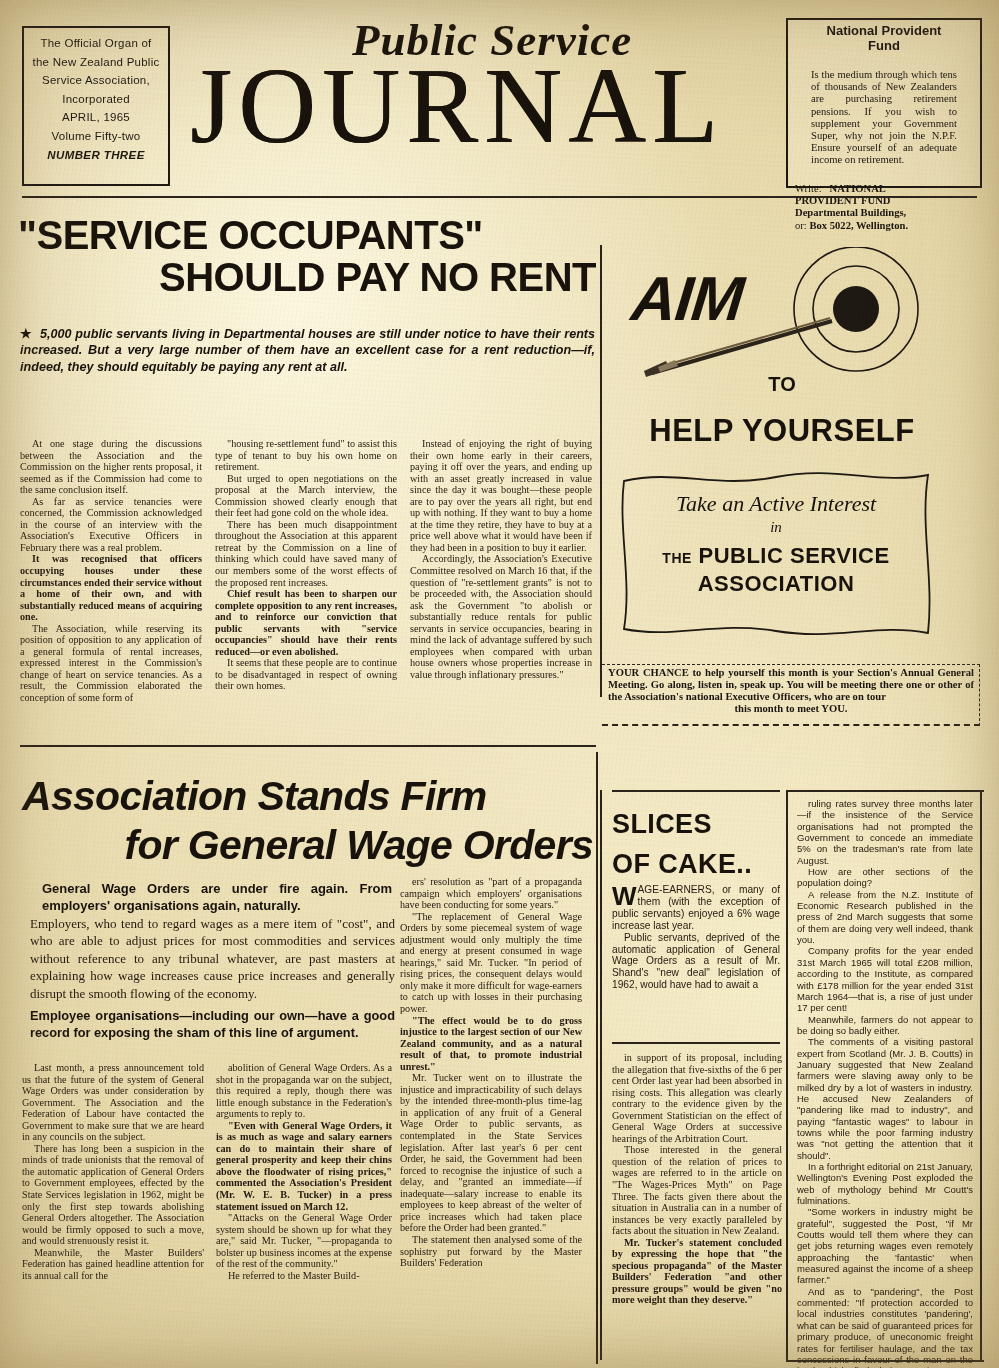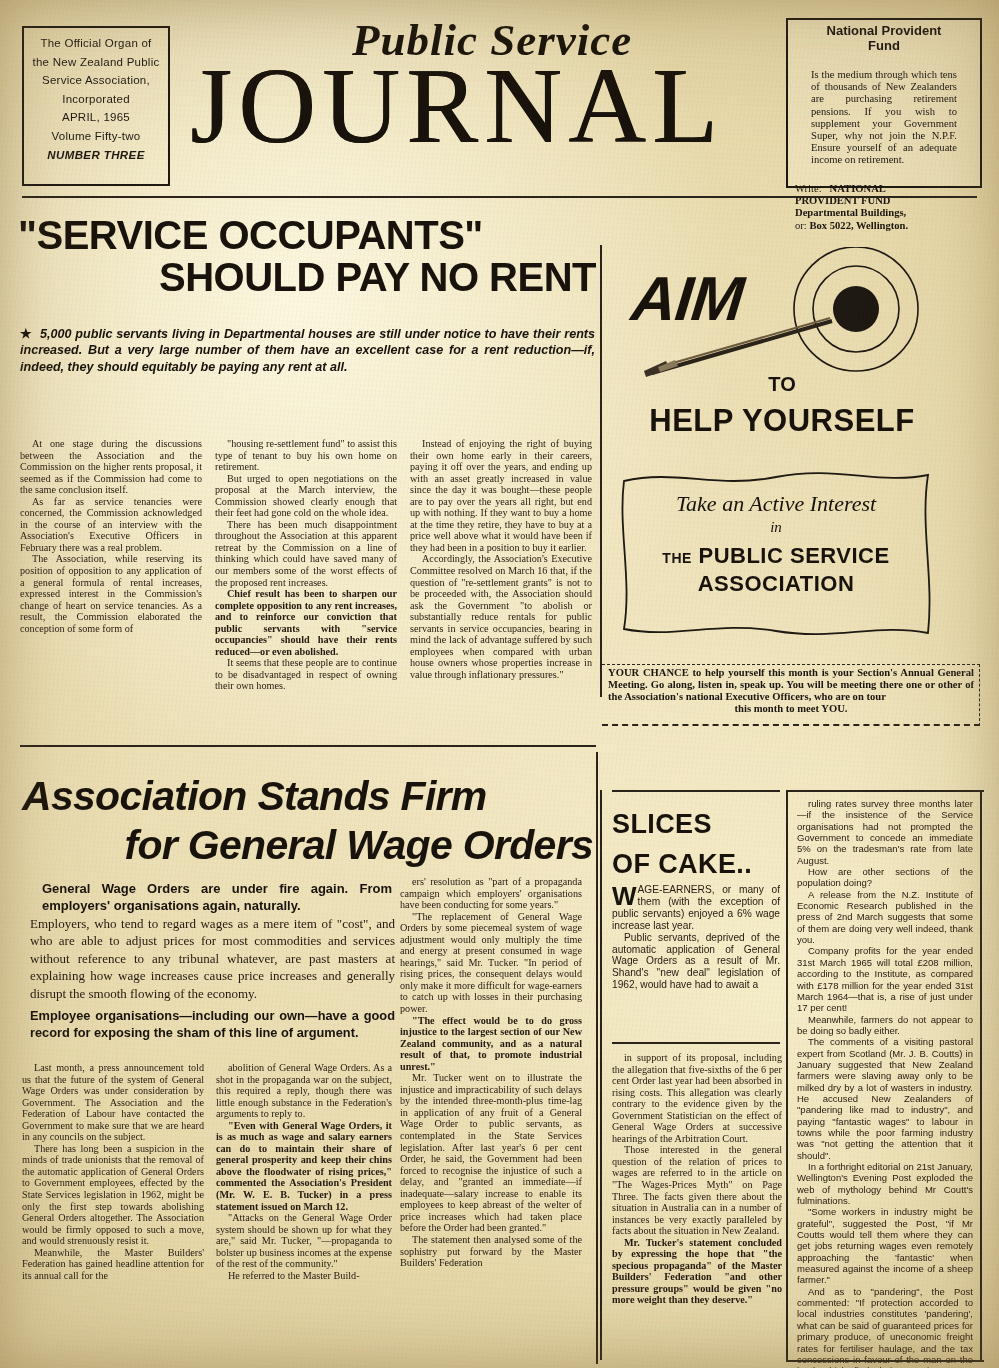--- a/index.html
+++ b/index.html
@@ -110,21 +110,21 @@
     font-size:62px;letter-spacing:-1px;color:#17120c;
     transform:skewX(-6deg);
   }
   .target{position:absolute;left:186px;top:2px;width:140px;height:140px;}
   .arrow{position:absolute;left:42px;top:70px;width:196px;height:66px;}
   .aim-to{
     position:absolute;left:0;top:128px;width:360px;text-align:center;
     font-family:"Liberation Sans",sans-serif;font-weight:bold;font-size:20px;color:#17120c;
   }
   .aim-help{
-    position:absolute;left:0;top:158px;width:360px;text-align:center;
+    position:absolute;left:0;top:168px;width:360px;text-align:center;
     font-family:"Liberation Sans",sans-serif;font-weight:bold;font-size:31px;letter-spacing:.5px;color:#17120c;
   }
   .plaque{position:absolute;left:14px;top:222px;width:320px;height:175px;}
   .plaque svg{position:absolute;inset:0;}
   .pl-1{
     position:absolute;left:0;top:24px;width:320px;text-align:center;
     font-family:"Liberation Serif",serif;font-style:italic;font-size:22px;color:#17120c;
   }
   .pl-in{
     position:absolute;left:0;top:52px;width:320px;text-align:center;
@@ -270,20 +270,21 @@
       <p>
         <span class="st">★</span>
         &nbsp;<span>5,000 public servants living in Departmental houses are still under notice to have their rents increased. But a very large number of them have an excellent case for a rent reduction—if, indeed, they should equitably be paying any rent at all.</span>
       </p>
     </div>
 
     <div class="lead-cols">
       <div class="col bodytext">
         <p>At one stage during the discussions between the Association and the Commission on the higher rents proposal, it seemed as if the Commission had come to the same conclusion itself.</p>
         <p>As far as service tenancies were concerned, the Commission acknowledged in the course of an interview with the Association's Executive Officers in February there was a real problem.</p>
+        <p class="b">It was recognised that officers occupying houses under these circumstances ended their service without a home of their own, and with substantially reduced means of acquiring one.</p>
         <p>The Association, while reserving its position of opposition to any application of a general formula of rental increases, expressed interest in the Commission's change of heart on service tenancies. As a result, the Commission elaborated the conception of some form of</p>
       </div>
       <div class="col bodytext">
         <p>"housing re-settlement fund" to assist this type of tenant to buy his own home on retirement.</p>
         <p>But urged to open negotiations on the proposal at the March interview, the Commission showed clearly enough that their feet had gone cold on the whole idea.</p>
         <p>There has been much disappointment throughout the Association at this apparent retreat by the Commission on a line of thinking which could have saved many of our members some of the worst effects of the proposed rent increases.</p>
         <p class="b">Chief result has been to sharpen our complete opposition to any rent increases, and to reinforce our conviction that public servants with "service occupancies" should have their rents reduced—or even abolished.</p>
         <p>It seems that these people are to continue to be disadvantaged in respect of owning their own homes.</p>
       </div>
       <div class="col bodytext">

